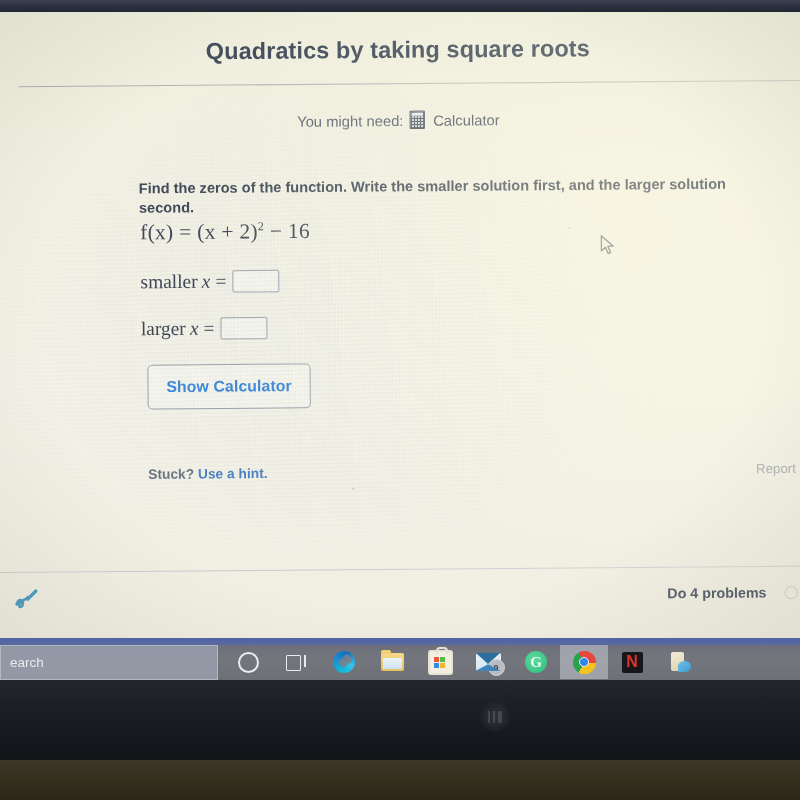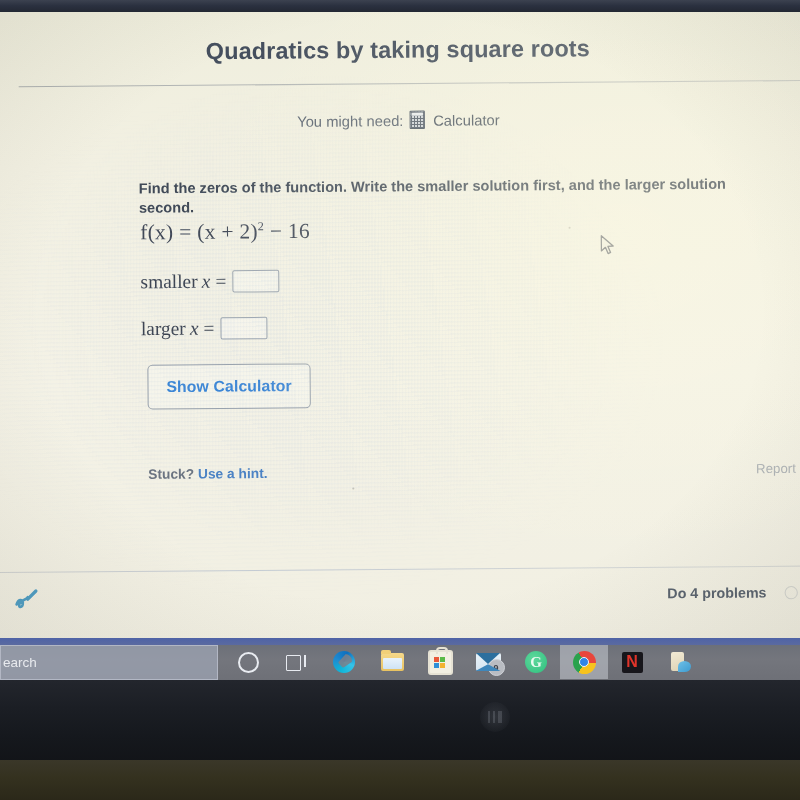--- a/index.html
+++ b/index.html
@@ -169,21 +169,21 @@
   .tb-blue{
     position:absolute;left:0;top:0;width:800px;height:7px;
     background:linear-gradient(180deg,#4f63a6,#5a6aa0);
   }
   .search-box{
     position:absolute;left:0;top:7px;width:216px;height:33px;
     background:rgba(160,166,182,.72);
     border:1px solid rgba(205,210,222,.55);
     display:flex;align-items:center;
   }
-  .search-box .txt{color:#e8eaee;font-size:13.5px;padding-left:2px;}
+  .search-box .txt{color:#e8eaee;font-size:13.5px;padding-left:9px;}
 
   .tb-icons{
     position:absolute;left:224px;top:7px;height:34px;display:flex;align-items:center;gap:0;
   }
   .tb-item{
     width:48px;height:34px;display:flex;align-items:center;justify-content:center;position:relative;
   }
   .tb-item.active{background:rgba(225,228,235,.42);}
 
   .ico-cortana{width:17px;height:17px;border:2.2px solid #e9ecf1;border-radius:50%;}

